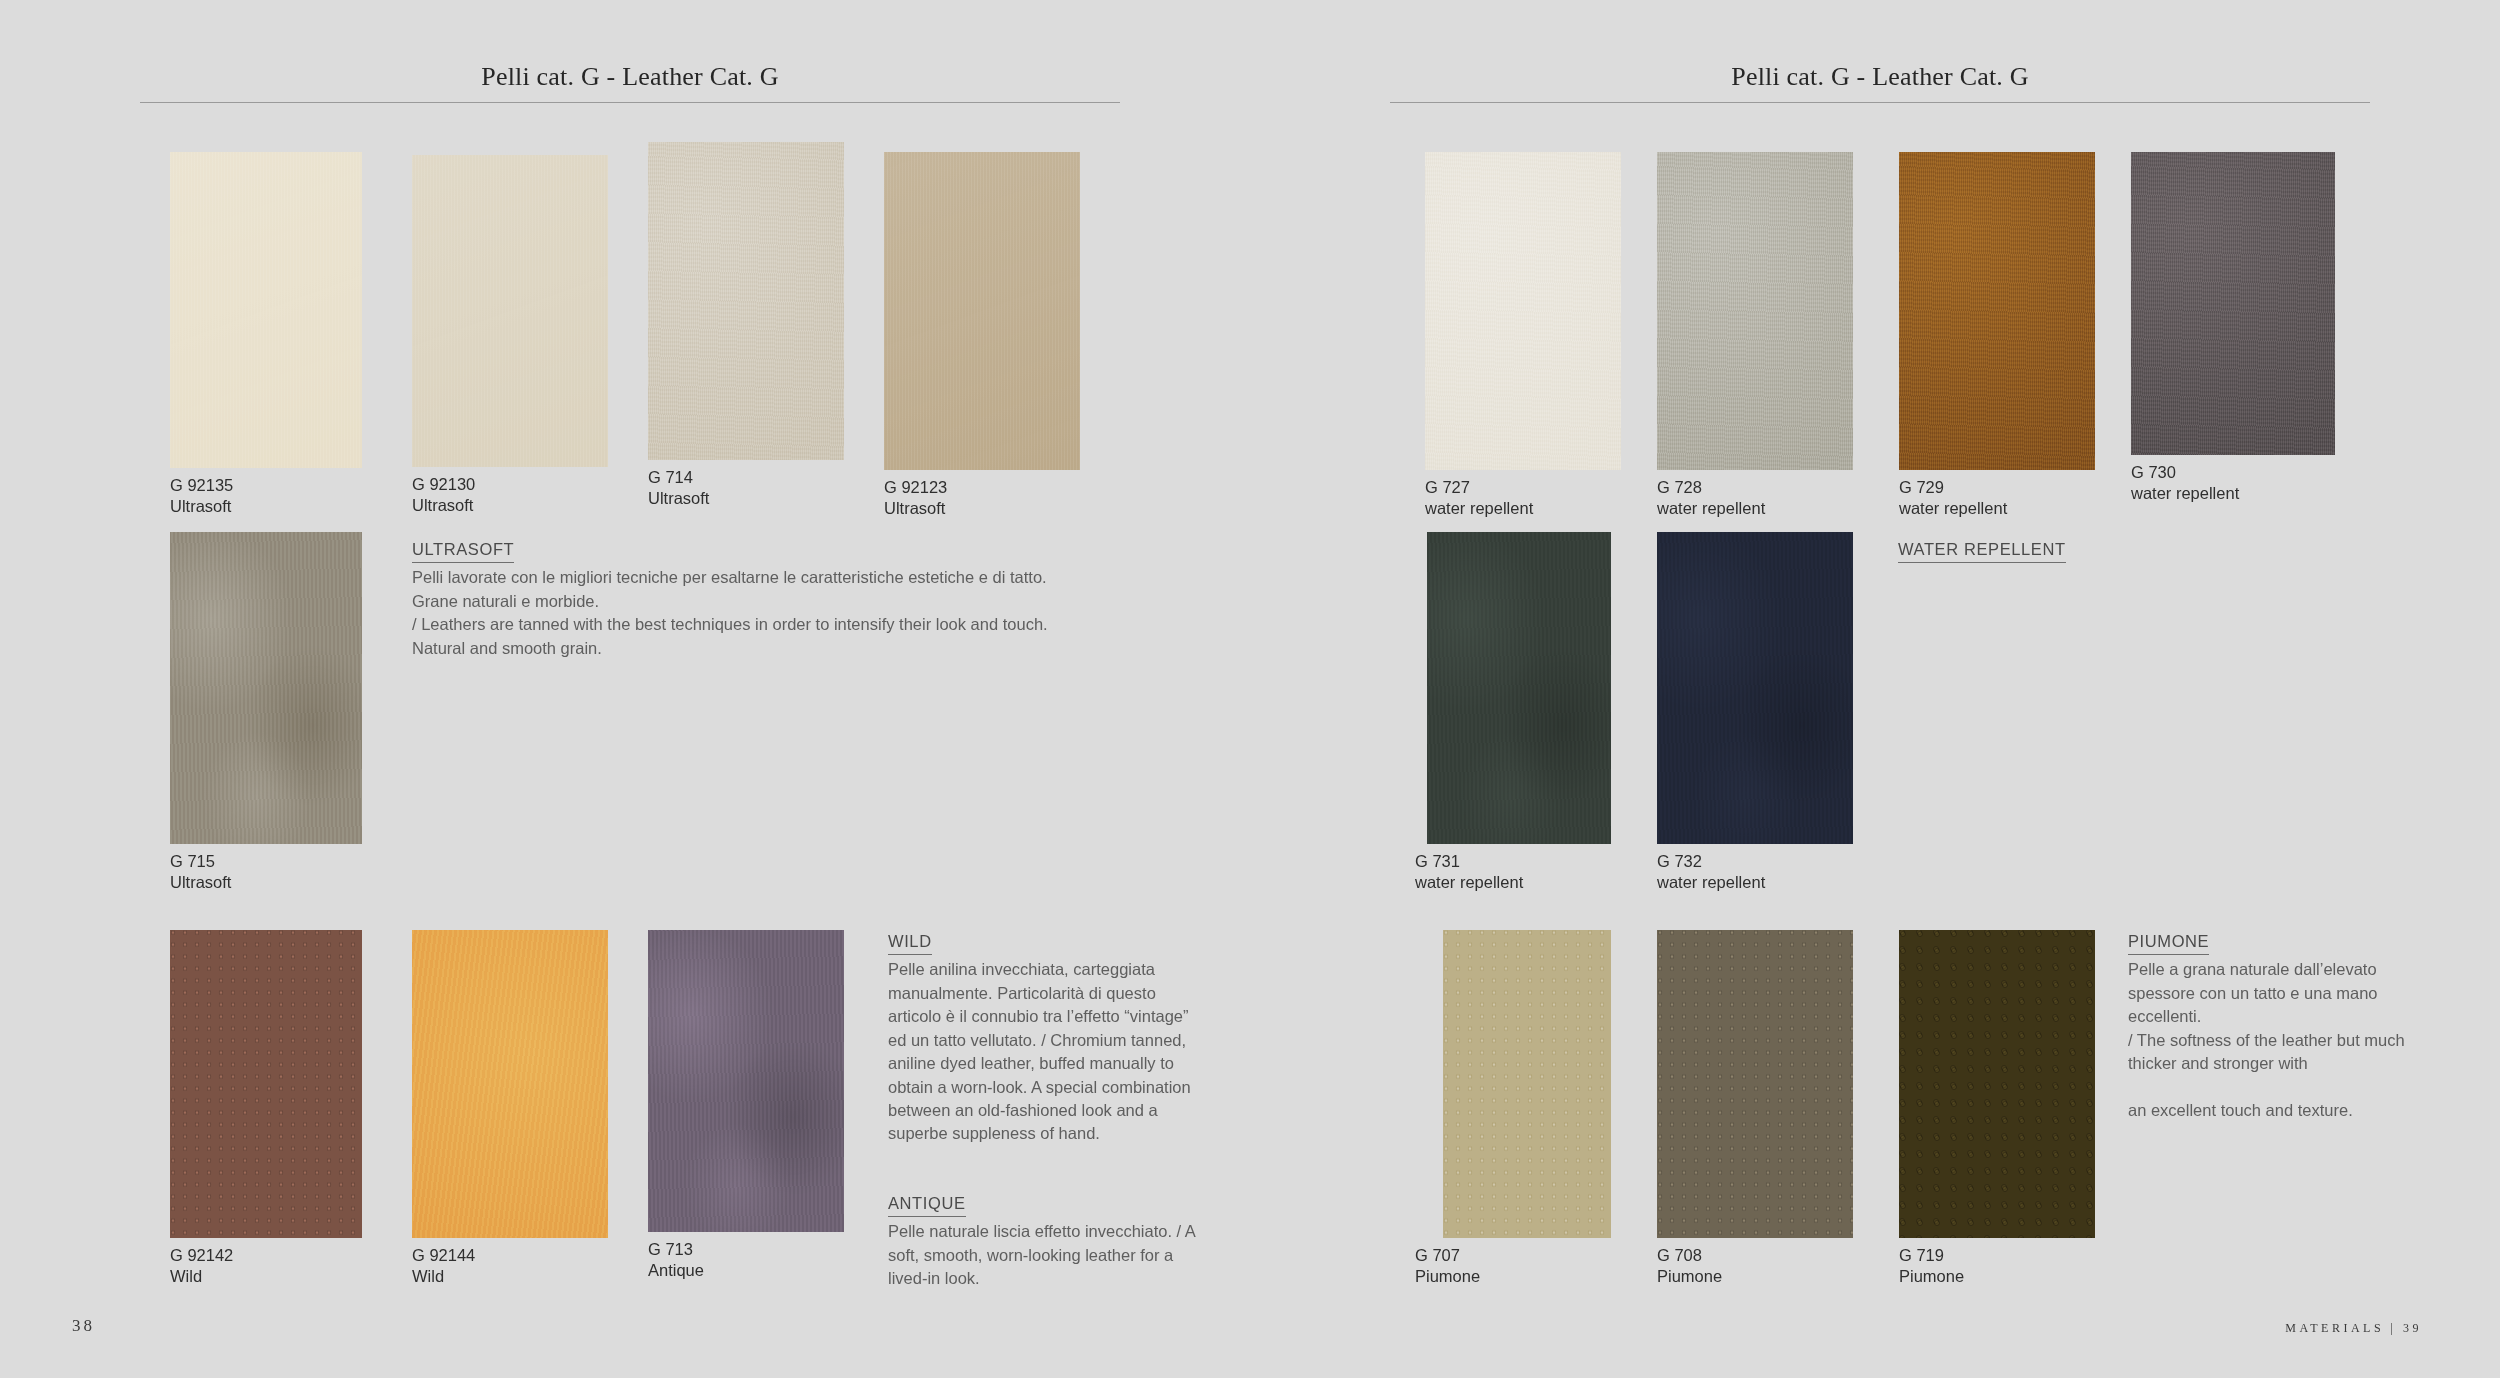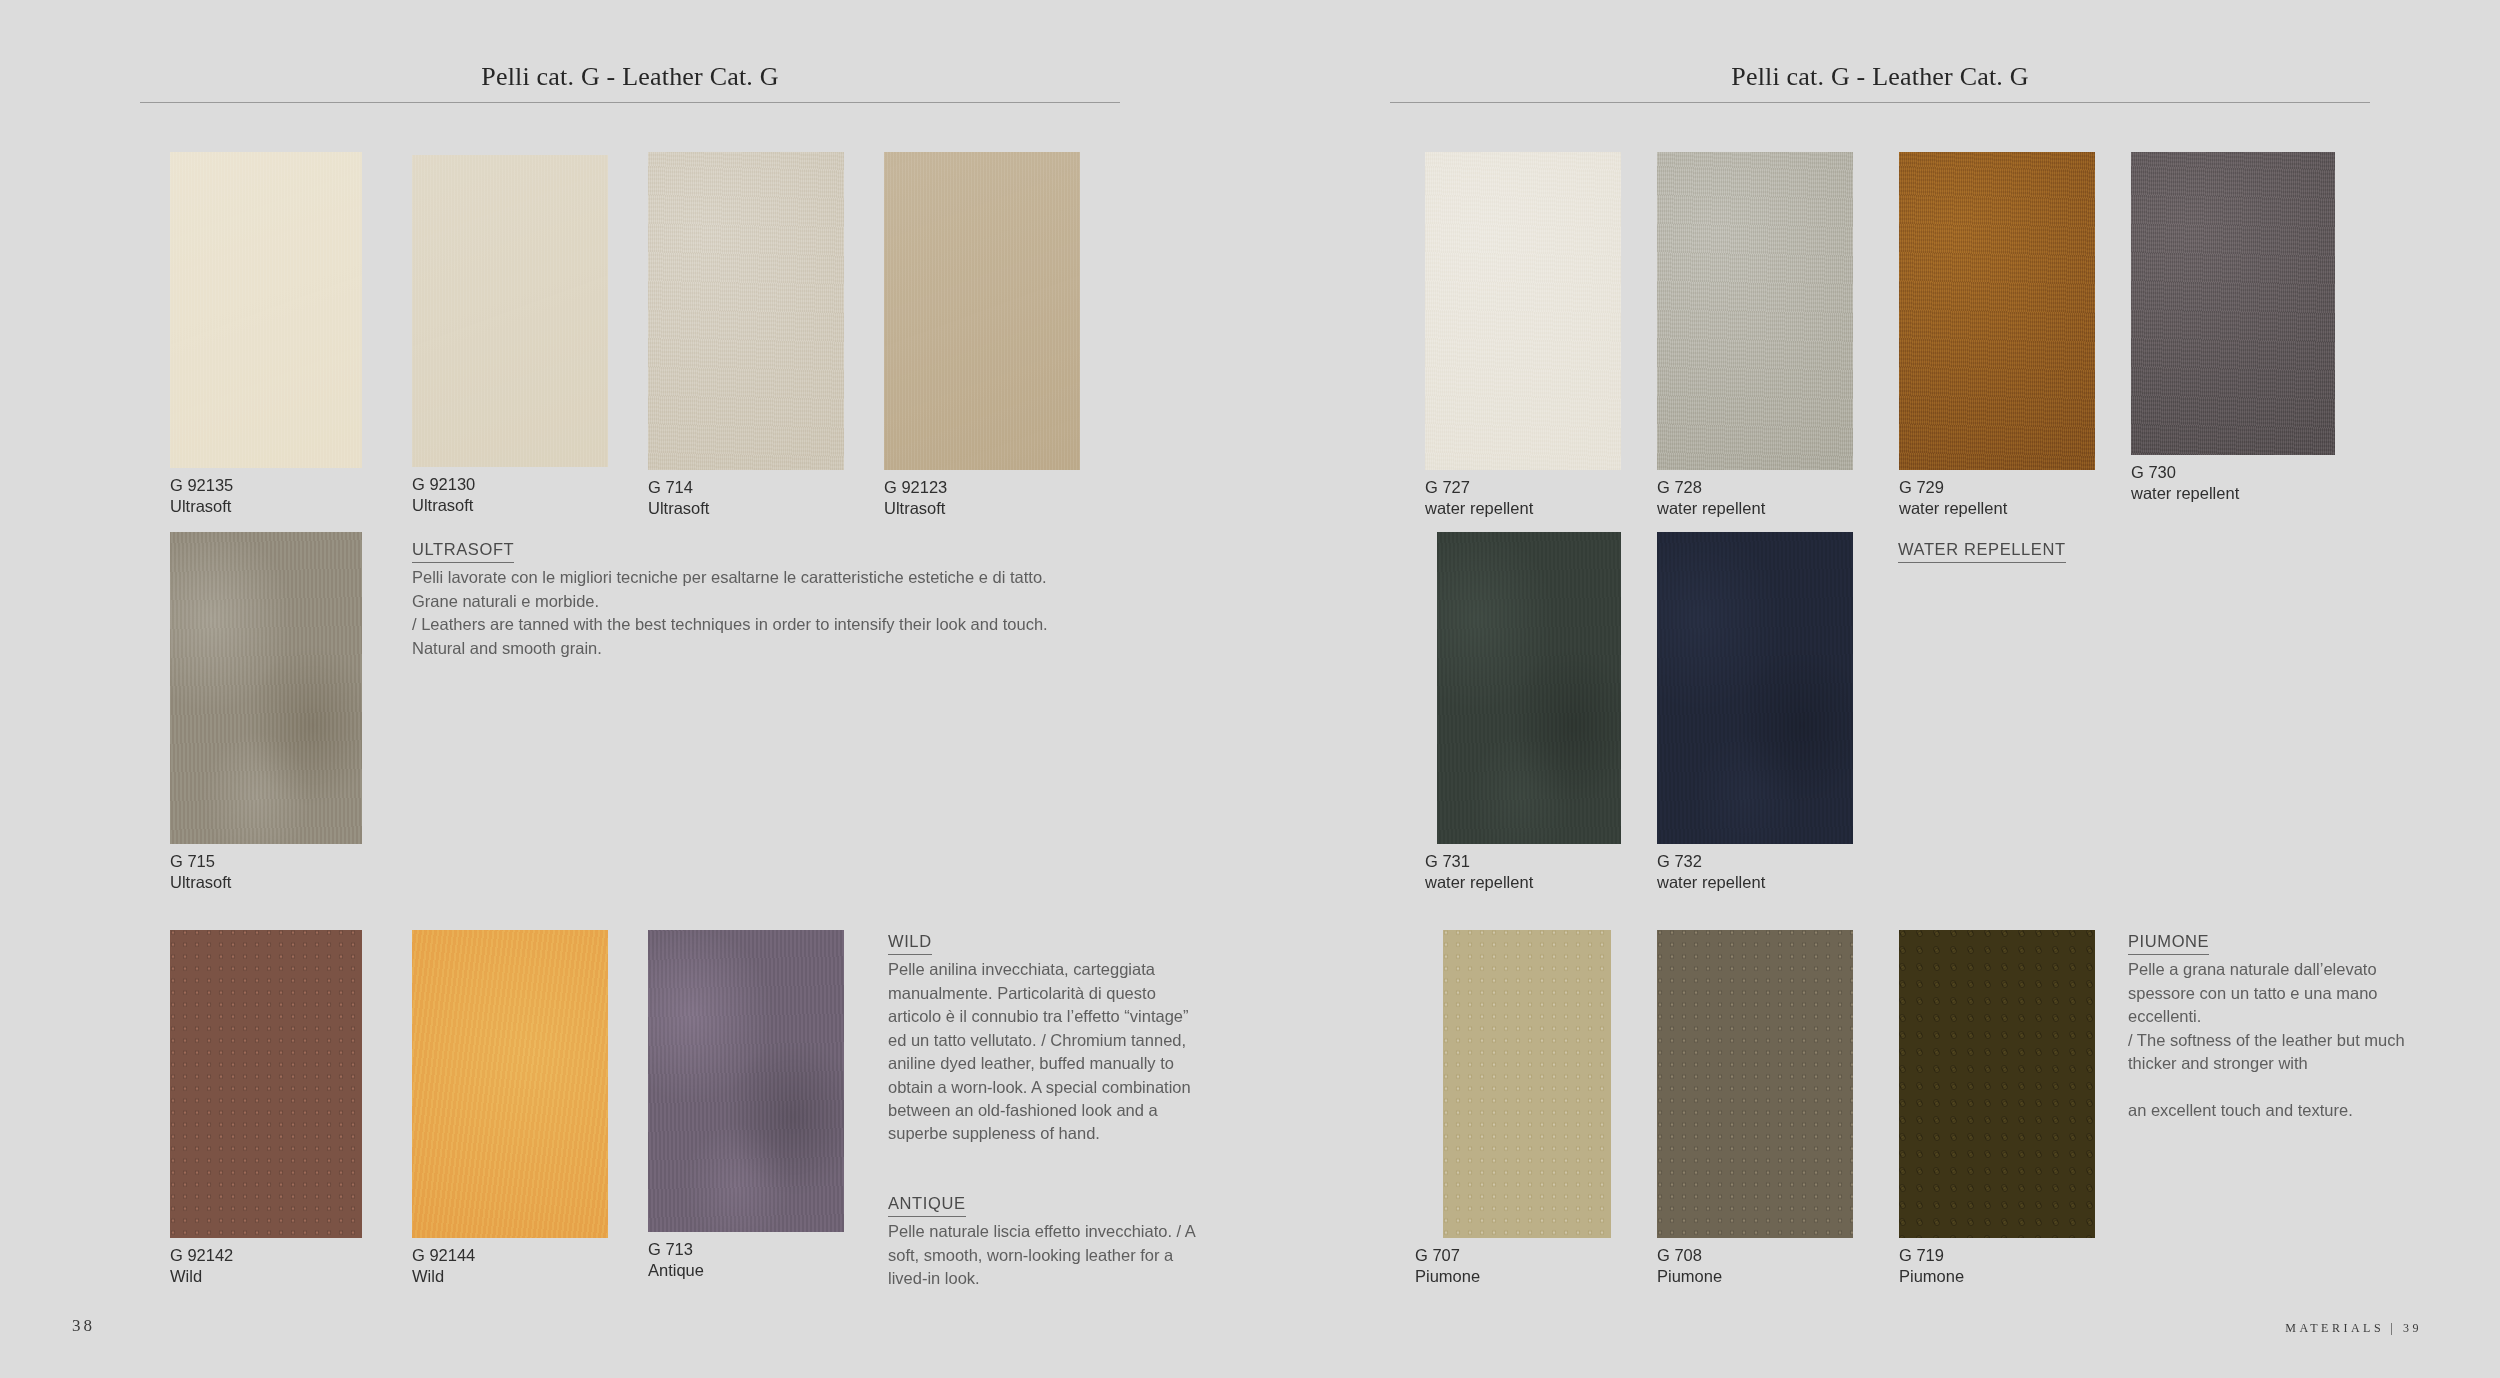--- a/index.html
+++ b/index.html
@@ -186,21 +186,21 @@
     </div>
 
     <div class="swatch" style="left:412px; top:155px; width:196px; height:312px;">
       <div class="chip grain-smooth" style="background:#DED6C3;"></div>
       <div class="caption">
         <span class="code">G 92130</span>
         <span class="fam">Ultrasoft</span>
       </div>
     </div>
 
-    <div class="swatch" style="left:648px; top:152px; width:196px; height:318px;">
+    <div class="swatch" style="left:648px; top:142px; width:196px; height:318px;">
       <div class="chip grain-fine" style="background:#D2CBBC;"></div>
       <div class="caption">
         <span class="code">G 714</span>
         <span class="fam">Ultrasoft</span>
       </div>
     </div>
 
     <div class="swatch" style="left:884px; top:152px; width:196px; height:318px;">
       <div class="chip grain-smooth" style="background:#C1B093;"></div>
       <div class="caption">
@@ -294,21 +294,21 @@
     </div>
 
     <div class="swatch" style="left:881px; top:152px; width:204px; height:303px;">
       <div class="chip grain-fine" style="background:#5E5759;"></div>
       <div class="caption">
         <span class="code">G 730</span>
         <span class="fam">water repellent</span>
       </div>
     </div>
 
-    <div class="swatch" style="left:175px; top:532px; width:196px; height:312px;padding-left:12px;">
+    <div class="swatch" style="left:165px; top:532px; width:196px; height:312px;padding-left:12px;">
       <div class="chip grain-mottle" style="background:#363F39;"></div>
       <div class="caption">
         <span class="code">G 731</span>
         <span class="fam">water repellent</span>
       </div>
     </div>
 
     <div class="swatch" style="left:407px; top:532px; width:196px; height:312px;">
       <div class="chip grain-mottle" style="background:#212738;"></div>
       <div class="caption">

